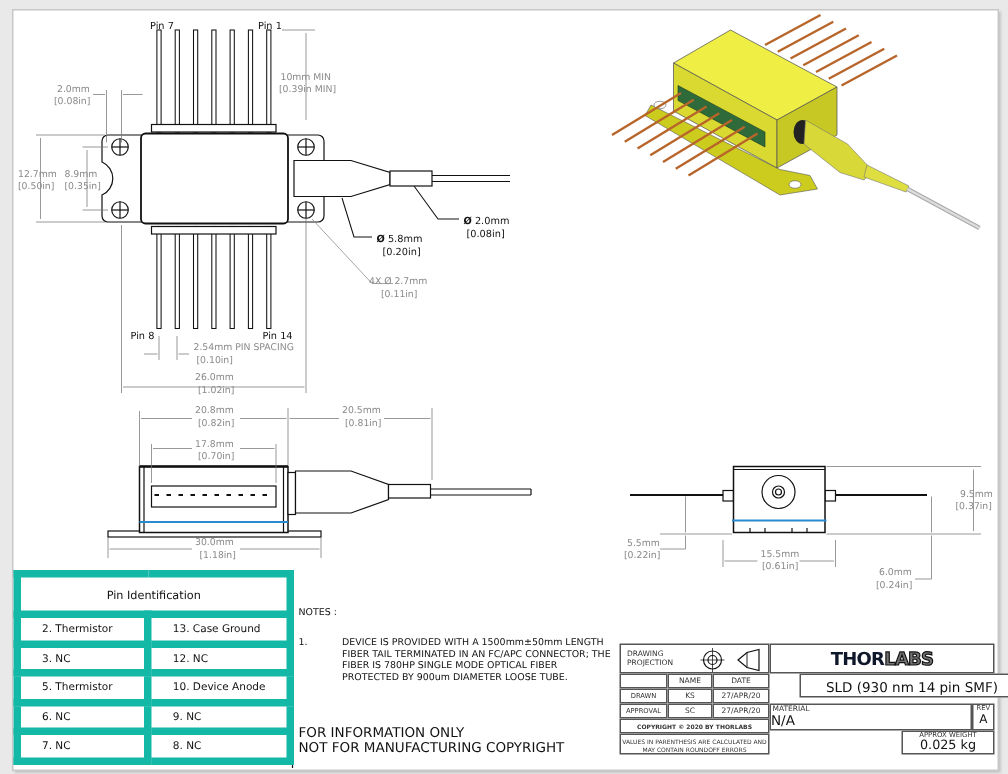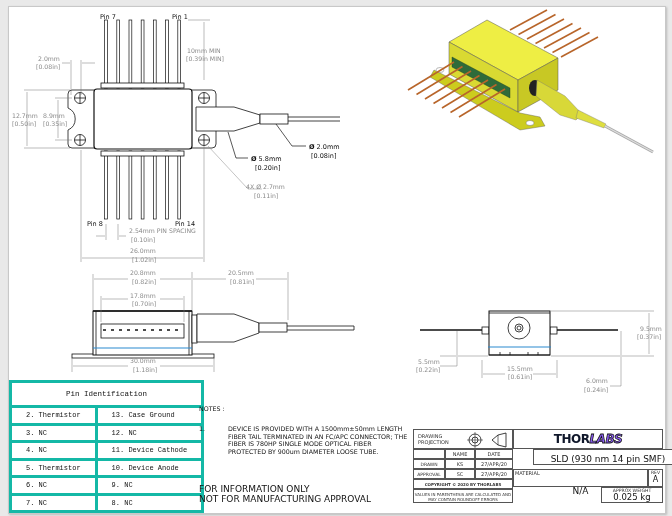--- a/index.html
+++ b/index.html
@@ -3,21 +3,21 @@
 <meta charset="utf-8">
 <style>
   html,body{margin:0;padding:0;background:#e9e9e9;}
   body{width:672px;height:516px;position:relative;overflow:hidden;font-family:"DejaVu Sans",sans-serif;}
   #sheet{position:absolute;left:8px;top:6px;width:656px;height:506px;background:#fff;border:1px solid #c8c8c8;box-shadow:1px 1px 2px #bbb;}
   svg text{font-family:"DejaVu Sans",sans-serif;}
   .dim{fill:#8a8a8a;font-size:6.2px;}
   .lbl{fill:#111;font-size:6.5px;}
   
   #pin-table{position:absolute;left:9px;top:380px;width:187px;border-collapse:collapse;font-size:7px;color:#111;background:#fff;}
-  #pin-table td,#pin-table th{border:3px solid #14b8a6;padding:0 14px;height:14.5px;font-weight:normal;text-align:left;white-space:nowrap;font-family:Liberation Mono, monospace;}
+  #pin-table td,#pin-table th{border:5px solid #14b8a6;padding:0 14px;height:14.5px;font-weight:normal;text-align:left;white-space:nowrap;}
   #pin-table th{text-align:center;height:22px;font-size:7.5px;}
   #pin-table td:first-child{width:78px;}
   
   #notes{position:absolute;left:199px;top:405px;width:212px;font-size:6.3px;color:#111;line-height:7.4px;}
   #notes .hdr{margin-bottom:13px;}
   #notes .num{position:absolute;left:0;}
   #notes .body{margin-left:29px;}
   #disclaimer{position:absolute;left:199px;top:484px;width:212px;text-align:left;font-size:9px;line-height:10px;color:#111;}
   
   #tb{position:absolute;left:413px;top:429px;width:250px;height:83px;}
@@ -282,24 +282,20 @@
   <tbody id="pin-rows">
       <tr>
         <td>2. Thermistor</td>
         <td>13. Case Ground</td>
       </tr>
       <tr>
         <td>3. NC</td>
         <td>12. NC</td>
       </tr>
       <tr>
-        <td>4. NC</td>
-        <td>11. Device Cathode</td>
-      </tr>
-      <tr>
         <td>5. Thermistor</td>
         <td>10. Device Anode</td>
       </tr>
       <tr>
         <td>6. NC</td>
         <td>9. NC</td>
       </tr>
       <tr>
         <td>7. NC</td>
         <td>8. NC</td>
@@ -309,21 +305,21 @@
 
 <div id="notes">
   <div class="hdr">NOTES :</div>
   <div style="position:relative;">
     <span class="num">1.</span>
     <div class="body">DEVICE IS PROVIDED WITH A 1500mm±50mm LENGTH FIBER TAIL TERMINATED IN AN FC/APC CONNECTOR; THE FIBER IS 780HP SINGLE MODE OPTICAL FIBER PROTECTED BY 900um DIAMETER LOOSE TUBE.</div>
   </div>
 </div>
 <div id="disclaimer">
   <div>FOR INFORMATION ONLY</div>
-  <div>NOT FOR MANUFACTURING APPROVAL</div>
+  <div>NOT FOR MANUFACTURING COPYRIGHT</div>
 </div>
 
 <div id="tb">
 
   <div class="cell" style="left:0;top:0;width:100px;height:20px;">
     <div class="small" style="position:absolute;left:4px;top:3px;width:36px;line-height:6px;">DRAWING PROJECTION</div>
     <svg style="position:absolute;left:52px;top:2px;" width="46" height="16">
       <circle cx="9" cy="8" r="6" fill="none" stroke="#111" stroke-width="0.8"></circle>
       <circle cx="9" cy="8" r="3" fill="none" stroke="#111" stroke-width="0.8"></circle>
       <line x1="1" y1="8" x2="17" y2="8" stroke="#111" stroke-width="0.5"></line>
@@ -338,26 +334,26 @@
   <div class="cell small" style="left:0;top:30px;width:32px;height:10px;text-align:center;line-height:9px;font-size:4.5px;">DRAWN</div>
   <div class="cell small" style="left:32px;top:30px;width:30px;height:10px;text-align:center;line-height:9px;">KS</div>
   <div class="cell small" style="left:62px;top:30px;width:38px;height:10px;text-align:center;line-height:9px;">27/APR/20</div>
   <div class="cell small" style="left:0;top:40px;width:32px;height:10px;text-align:center;line-height:9px;font-size:4.5px;">APPROVAL</div>
   <div class="cell small" style="left:32px;top:40px;width:30px;height:10px;text-align:center;line-height:9px;">SC</div>
   <div class="cell small" style="left:62px;top:40px;width:38px;height:10px;text-align:center;line-height:9px;">27/APR/20</div>
   <div class="cell tiny" style="left:0;top:50px;width:100px;height:10px;line-height:9px;font-weight:bold;">COPYRIGHT © 2020 BY THORLABS</div>
   <div class="cell tiny" style="left:0;top:60px;width:100px;height:14px;line-height:5px;padding-top:2px;">VALUES IN PARENTHESIS ARE CALCULATED AND MAY CONTAIN ROUNDOFF ERRORS</div>
 
   <div class="cell" style="left:100px;top:0;width:150px;height:20px;text-align:center;line-height:19px;font-size:12px;font-weight:bold;letter-spacing:-0.5px;">
-    <span style="color:#0f172a;">THOR</span><span style="color:#8b5cf6;font-style:italic;-webkit-text-stroke:0.8px #111;">LABS</span>
+    <span style="color:#0f172a;">THOR</span><span style="color:#737373;-webkit-text-stroke:0.8px #111;">LABS</span>
   </div>
   <div class="cell" style="left:100px;top:20px;width:150px;height:16px;text-align:center;line-height:19px;font-size:9px;margin-left:20px;">SLD (930 nm 14 pin SMF)</div>
   <div class="cell" style="left:100px;top:40px;width:135px;height:18px;">
     <div class="small" style="position:absolute;left:1px;top:0;">MATERIAL</div>
-    <div style="position:absolute;left:0;right:0;top:16px;text-align:center;font-size:9px;">N/A</div>
+    <div style="position:absolute;left:0;right:0;top:6px;font-size:9px;">N/A</div>
   </div>
   <div class="cell" style="left:235px;top:40px;width:15px;height:18px;text-align:center;">
     <div class="small" style="font-size:4.5px;">REV</div>
     <div style="font-size:8px;line-height:9px;">A</div>
   </div>
   <div class="cell" style="left:188px;top:58px;width:62px;height:16px;">
     <div class="small" style="text-align:center;font-size:4.6px;">APPROX WEIGHT</div>
     <div style="text-align:center;font-size:8.5px;line-height:9px;">0.025 kg</div>
   </div>
 </div>

